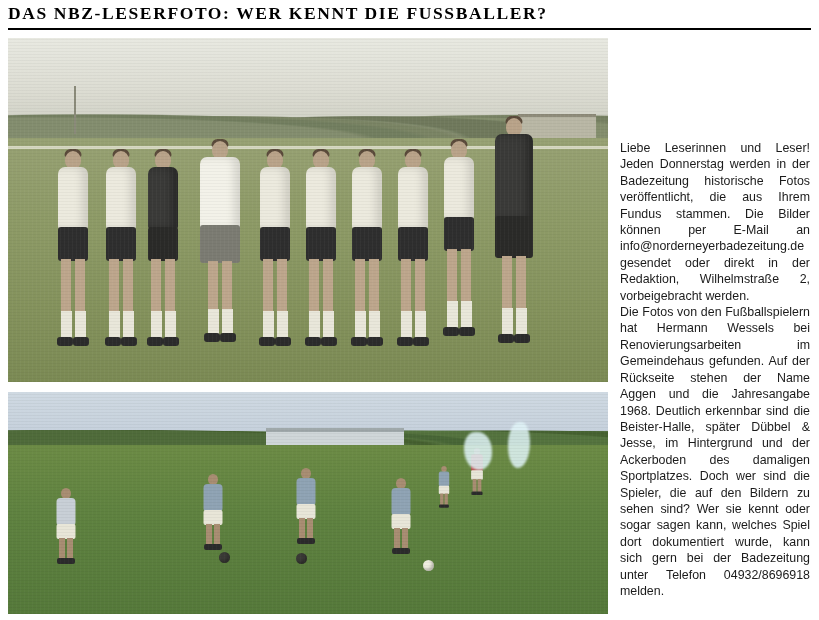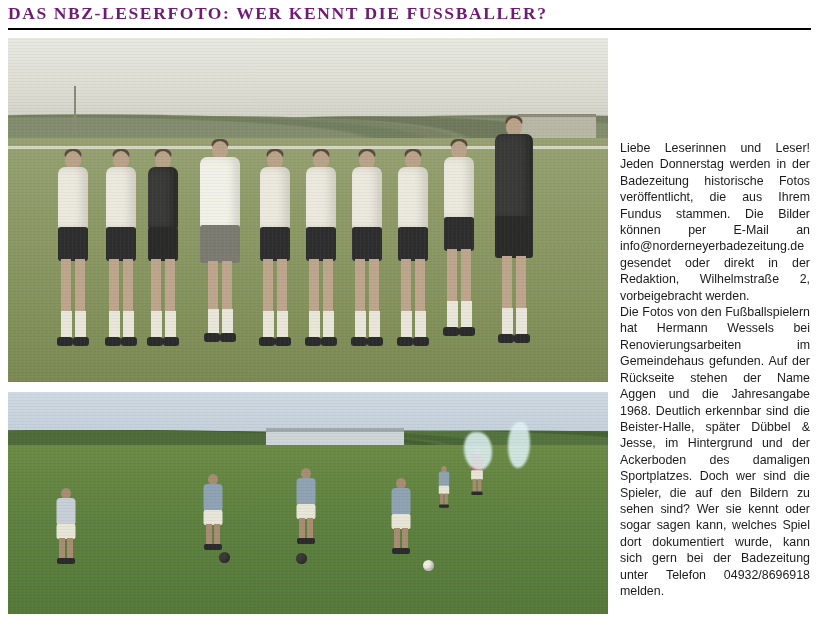--- a/index.html
+++ b/index.html
@@ -27,21 +27,21 @@
     left: 8px;
     top: 0px;
     width: 803px;
     height: 30px;
   }
   .headline {
     font-family: "Liberation Serif", serif;
     font-size: 17.5px;
     font-weight: bold;
     letter-spacing: 1.6px;
-    color: #701a75;
+    color: #000000;
     white-space: nowrap;
     line-height: 26px;
   }
   .rule {
     position: absolute;
     left: 8px;
     top: 28px;
     width: 803px;
     height: 2px;
     background: #000;

